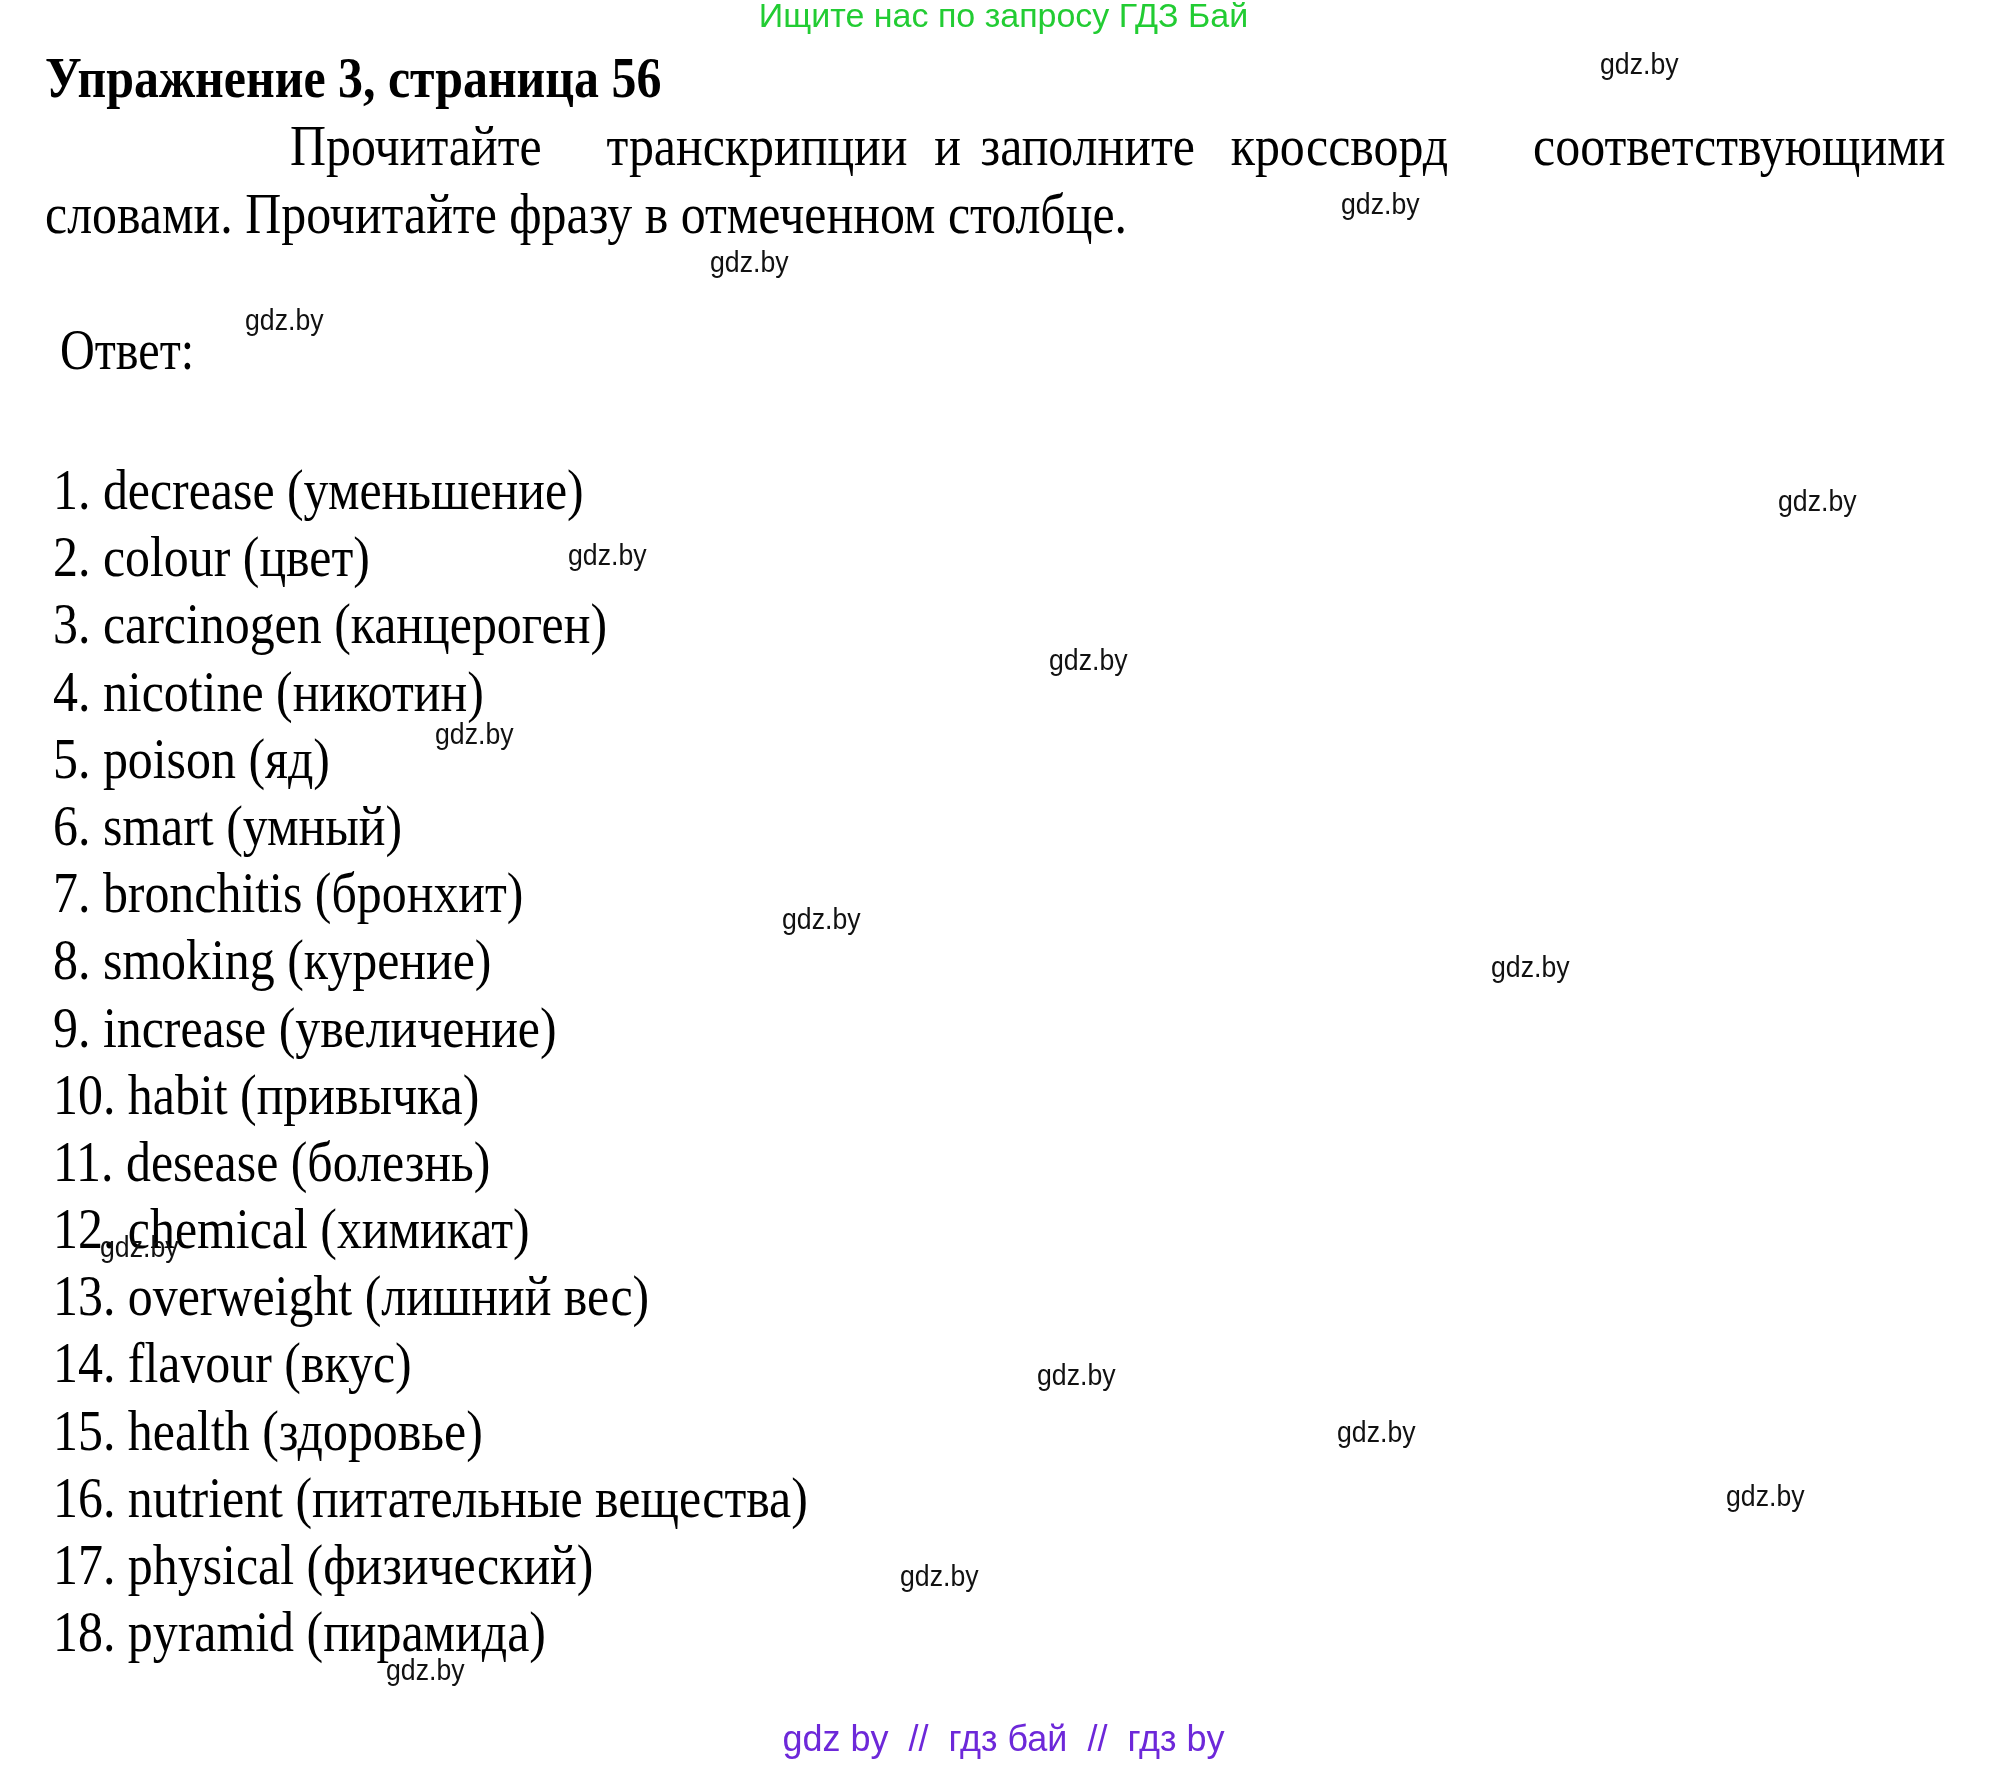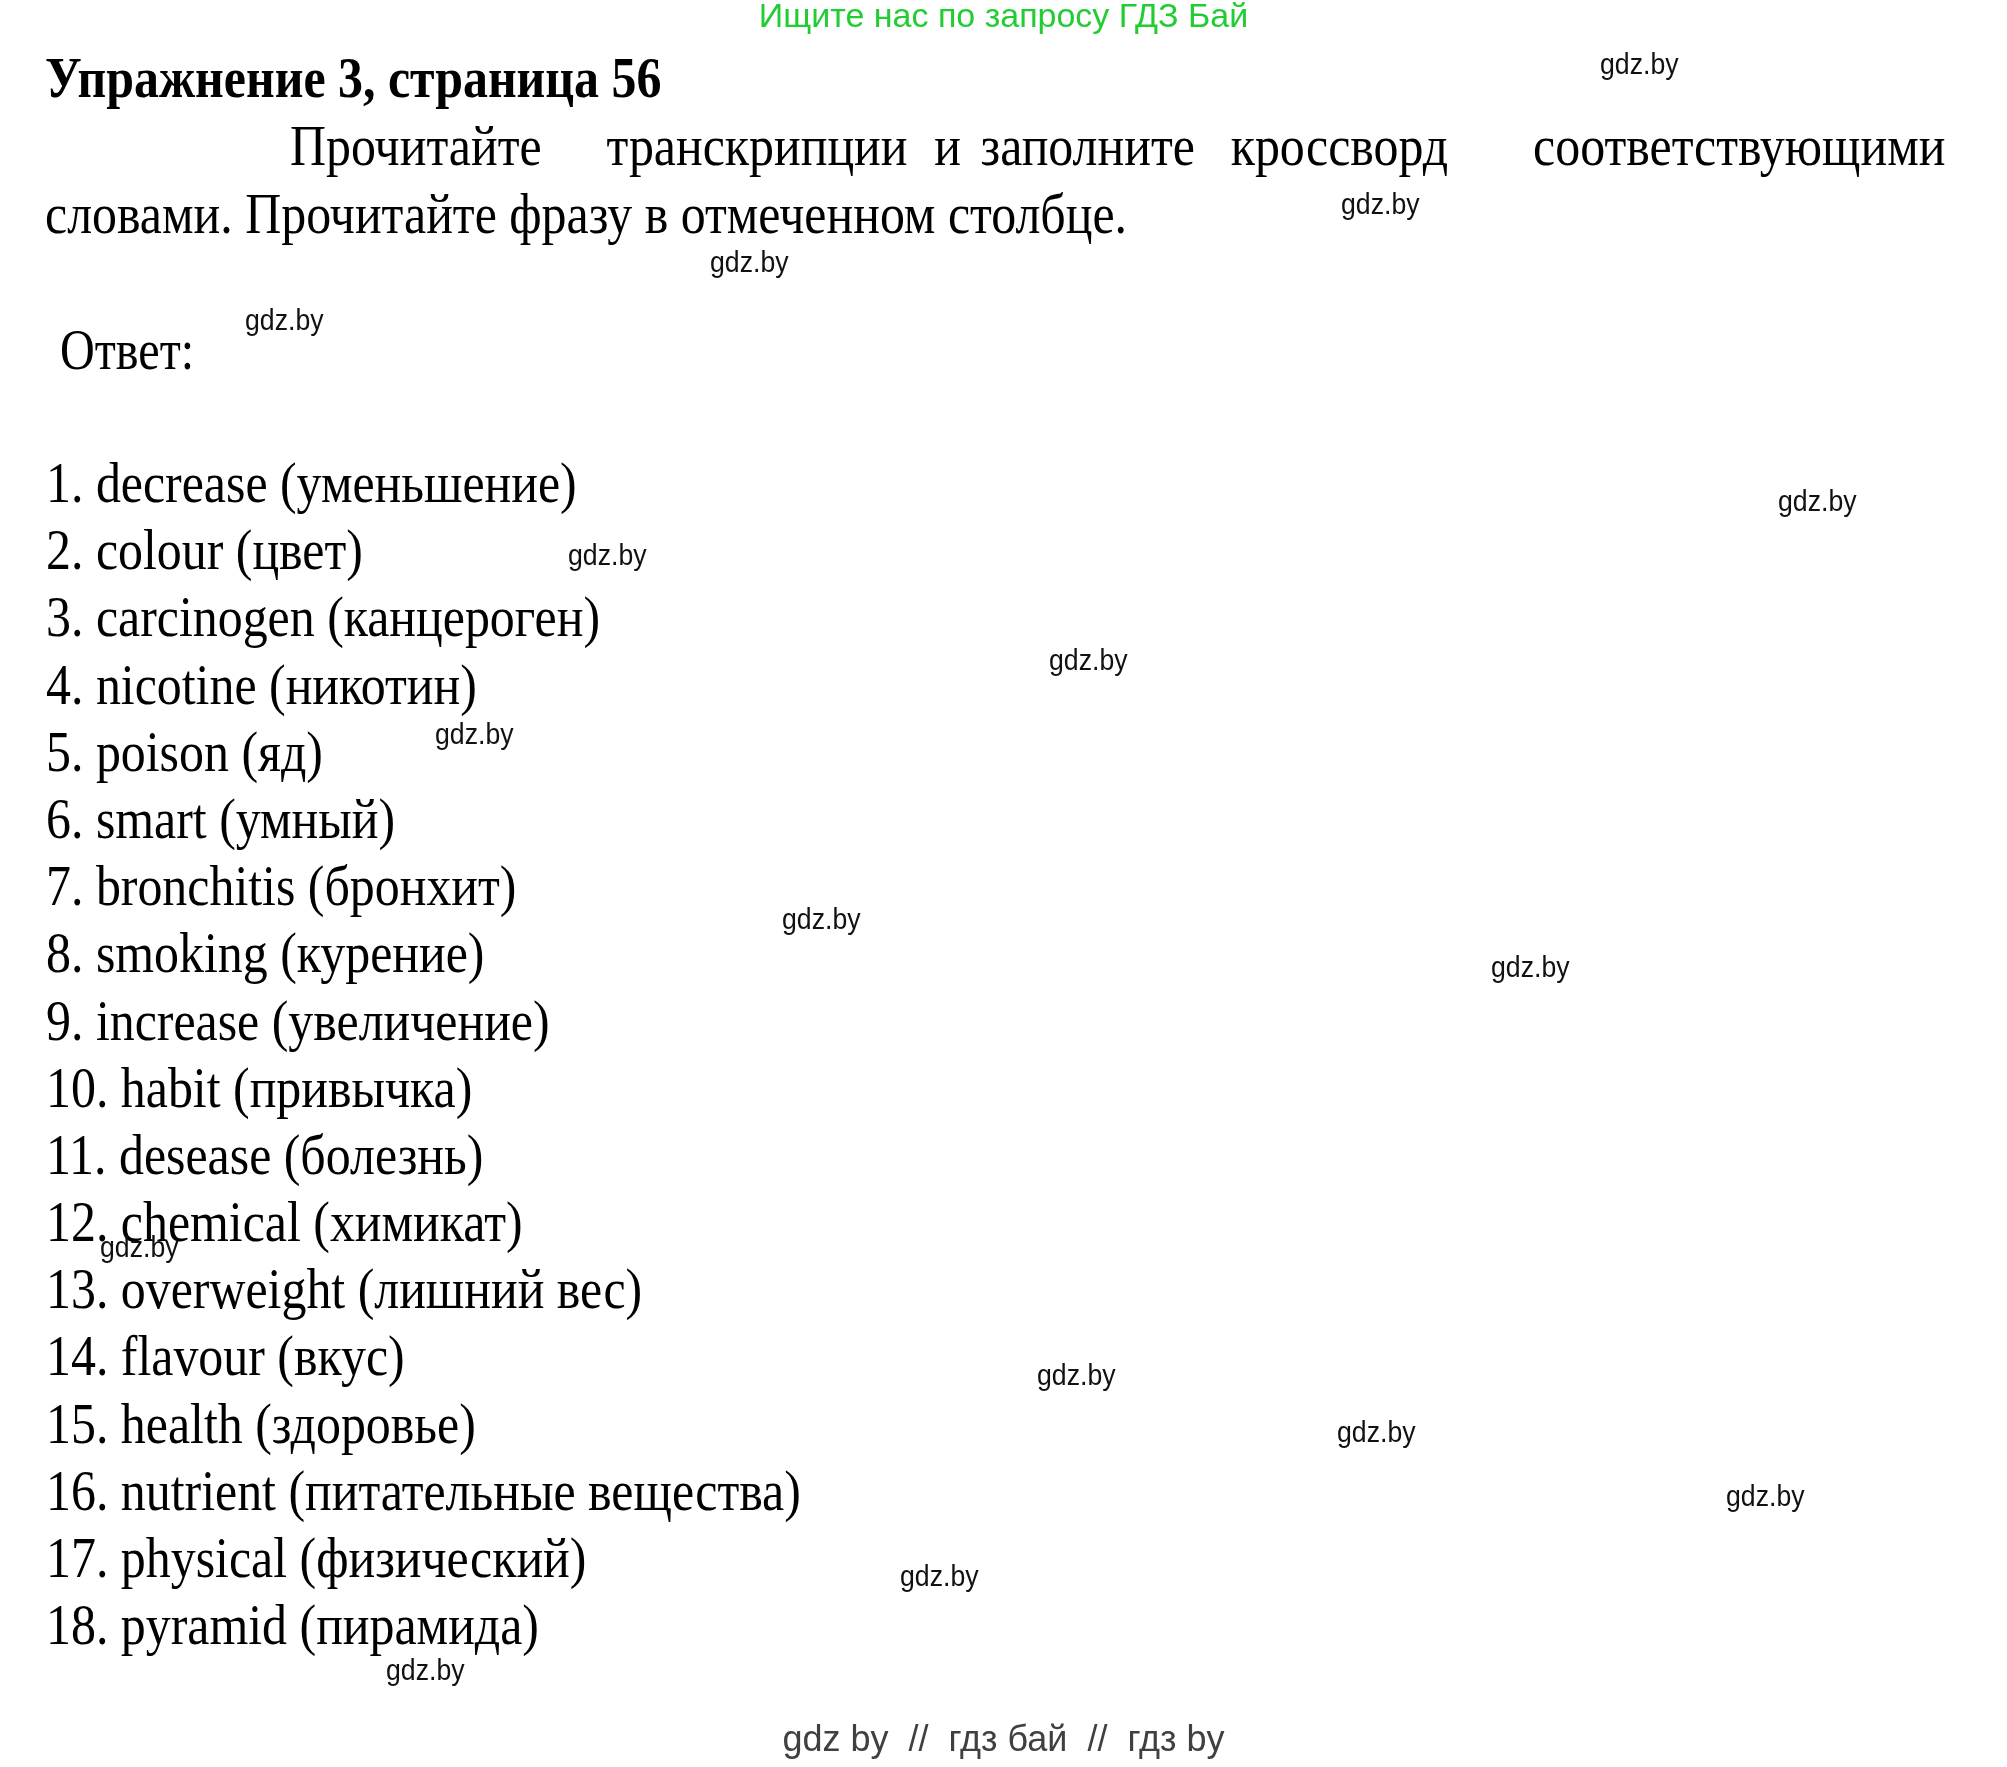--- a/index.html
+++ b/index.html
@@ -6,21 +6,21 @@
   body { width:2007px; height:1767px; position:relative; overflow:hidden; }
   .abs { position:absolute; white-space:nowrap; }
   .serif { font-family: "Liberation Serif", "DejaVu Serif", serif; color:#000; }
   .sans { font-family: "Liberation Sans", "DejaVu Sans", sans-serif; }
   .promo { left:0; width:2007px; top:-4px; text-align:center; font-size:34px; transform-origin:center top; }
   .title { left:45px; top:44px; font-size:58px; font-weight:bold; transform:scaleX(0.86); transform-origin:left top; }
   .para-line { left:45px; font-size:58px; transform-origin:left top; }
   .para1 { top:112px; width:1900px; display:flex; justify-content:flex-end; }
   .para2 { top:180px; transform:scaleX(0.86); }
   .answer { left:60px; top:318px; font-size:56px; transform:scaleX(0.86); transform-origin:left top; }
-  .list { left:45px; top:448px; margin:1px; padding:0; list-style:none; }
+  .list { left:45px; top:448px; margin:8px; padding:0; list-style:none; }
   .list li { font-size:58px; line-height:67.2px; height:67.2px; transform:scaleX(0.86); transform-origin:left top; white-space:nowrap; }
   .wm { font-size:29px; color:#111; transform:scaleX(0.92); transform-origin:left top; }
   .footer { left:0; width:2007px; top:1718px; text-align:center; font-size:36px; }
 </style>
 </head>
 <body>
 
 <div class="abs sans promo" style="color:#22cc33;">Ищите нас по запросу ГДЗ Бай</div>
 
 <div class="abs serif title">Упражнение 3, страница 56</div>
@@ -71,15 +71,15 @@
     <div class="abs sans wm" style="left: 782px; top: 903px;">gdz.by</div>
     <div class="abs sans wm" style="left: 1491px; top: 951px;">gdz.by</div>
     <div class="abs sans wm" style="left: 100px; top: 1231px;">gdz.by</div>
     <div class="abs sans wm" style="left: 1037px; top: 1359px;">gdz.by</div>
     <div class="abs sans wm" style="left: 1337px; top: 1416px;">gdz.by</div>
     <div class="abs sans wm" style="left: 1726px; top: 1480px;">gdz.by</div>
     <div class="abs sans wm" style="left: 900px; top: 1560px;">gdz.by</div>
     <div class="abs sans wm" style="left: 386px; top: 1654px;">gdz.by</div>
   </div>
 
-<div class="abs sans footer" style="color:#404040;">
+<div class="abs sans footer" style="color:#6d28d9;">
   <span style="white-space:pre;">gdz by  //  гдз бай  //  гдз by</span>
 </div>
 
 </body></html>

